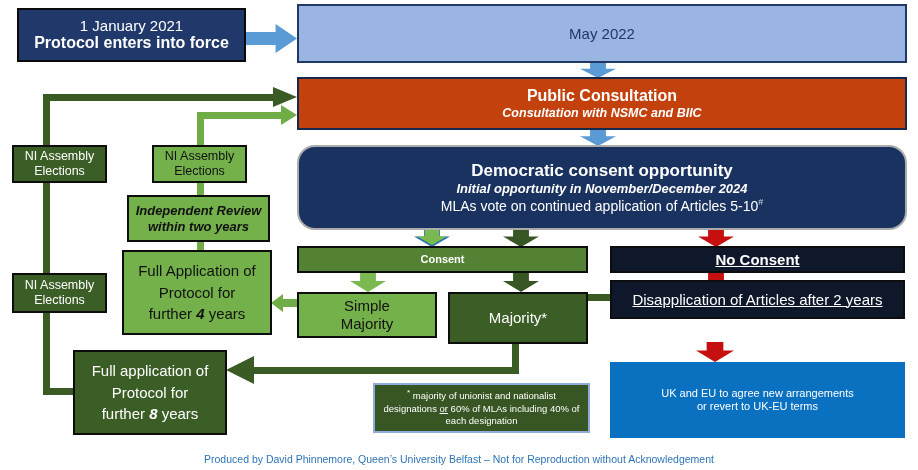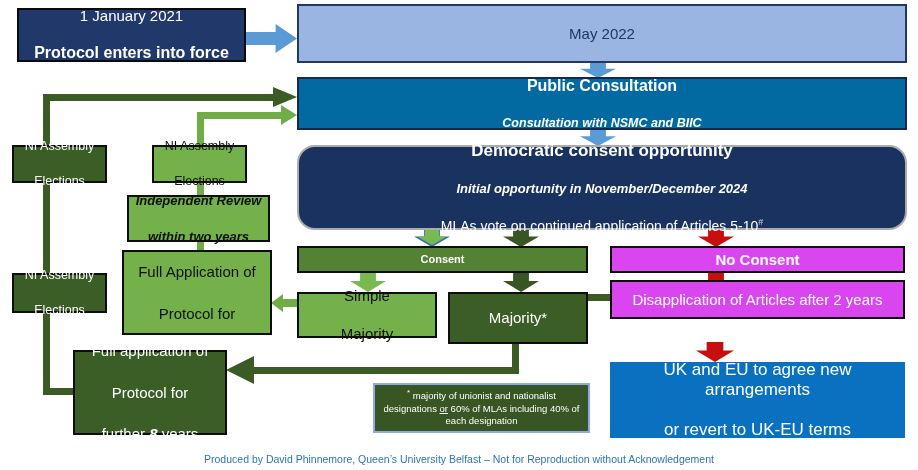--- a/index.html
+++ b/index.html
@@ -3,31 +3,31 @@
 <meta charset="utf-8">
 <style>
   html,body{margin:0;padding:0;background:#ffffff;}
   #canvas{
     position:relative; width:918px; height:470px; background:#ffffff;
     font-family:"Liberation Sans", sans-serif; overflow:hidden;
   }
   .box{
     position:absolute; box-sizing:border-box;
     display:flex; flex-direction:column; justify-content:center; align-items:center;
-    text-align:center; border:2px solid #0d0d0d; line-height:1.18;gap:20px;
+    text-align:center; border:2px solid #0d0d0d; line-height:1.18;
   }
   .navy{background:#21386B; color:#ffffff; border-color:#0a0a0a;}
   .navy-deep{background:#1A325F; color:#ffffff; border-color:#ABABAB;border-radius:18px;}
-  .blue-mid{background:#0369a1; color:#ffffff; border-color:#16294d;}
+  .blue-mid{background:#c2410c; color:#ffffff; border-color:#16294d;}
   .blue-light{background:#9AB5E2; color:#1F3864; border-color:#1F3864;}
   .blue-bright{background:#0A70C0; color:#ffffff; border:none;}
   .green-light{background:#74B14B; color:#111111;}
   .green-mid{background:#548235; color:#ffffff;}
   .green-dark{background:#3B5D26; color:#ffffff;}
-  .red{background:#d946ef; color:#ffffff;}
+  .red{background:#0f172a; color:#ffffff;text-decoration:underline;}
   .footnote-box{background:#375623; color:#ffffff; border:2px solid #8FAADC;}
   .b{font-weight:bold;}
   .i{font-style:italic;font-weight:bold;}
   .bi{font-weight:bold; font-style:italic;}
   .u{text-decoration:underline;}
   .sup{vertical-align:super; font-size:9px; color:#cdd4e2;}
   .line{position:absolute;}
   .dkgreen-line{background:#3A5B24;}
   .ltgreen-line{background:#70AD47;}
   .tri{position:absolute; width:0; height:0;}
@@ -108,21 +108,21 @@
     <div>Simple</div>
     <div>Majority</div>
   </div>
   <div class="box green-dark" style="left:448px; top:292px; width:140px; height:52px; font-size:15px;">
     <div>Majority*</div>
   </div>
   <div class="box red" style="left:610px; top:280px; width:295px; height:39px;">
     <div style="font-size:15px;">Disapplication of Articles after 2 years</div>
   </div>
 
-  <div class="box blue-bright" style="left:610px; top:362px; width:295px; height:76px; font-size:17px;">
+  <div class="box blue-bright" style="left:610px; top:362px; width:295px; height:76px; font-size:11px;">
     <div>UK and EU to agree new arrangements</div>
     <div>or revert to UK-EU terms</div>
   </div>
 
   <div class="box footnote-box" style="left:373px; top:383px; width:217px; height:50px; font-size:9.5px; line-height:1.35; padding:2px 8px;">
     <div><span class="sup" style="color:#ffffff; font-size:8px;">*</span><span> majority of unionist and nationalist designations </span><span class="u">or</span><span> 60% of MLAs including 40% of each designation</span></div>
   </div>
 
   <div class="box green-dark" style="left:12px; top:145px; width:95px; height:38px; font-size:12.5px;">
     <div>NI Assembly</div>
@@ -137,20 +137,21 @@
     <div>within two years</div>
   </div>
   <div class="box green-dark" style="left:12px; top:273px; width:95px; height:40px; font-size:12.5px;">
     <div>NI Assembly</div>
     <div>Elections</div>
   </div>
 
   <div class="box green-light" style="left:122px; top:250px; width:150px; height:85px; font-size:15px; line-height:1.45;">
     <div>Full Application of</div>
     <div>Protocol for</div>
+    <div><span>further </span><span class="bi">4</span><span> years</span></div>
   </div>
 
   <div class="box green-dark" style="left:73px; top:350px; width:154px; height:85px; font-size:15px; line-height:1.45;">
     <div>Full application of</div>
     <div>Protocol for</div>
     <div><span>further </span><span class="bi">8</span><span> years</span></div>
   </div>
 
   <div class="caption">Produced by David Phinnemore, Queen’s University Belfast – Not for Reproduction without Acknowledgement</div>
 

